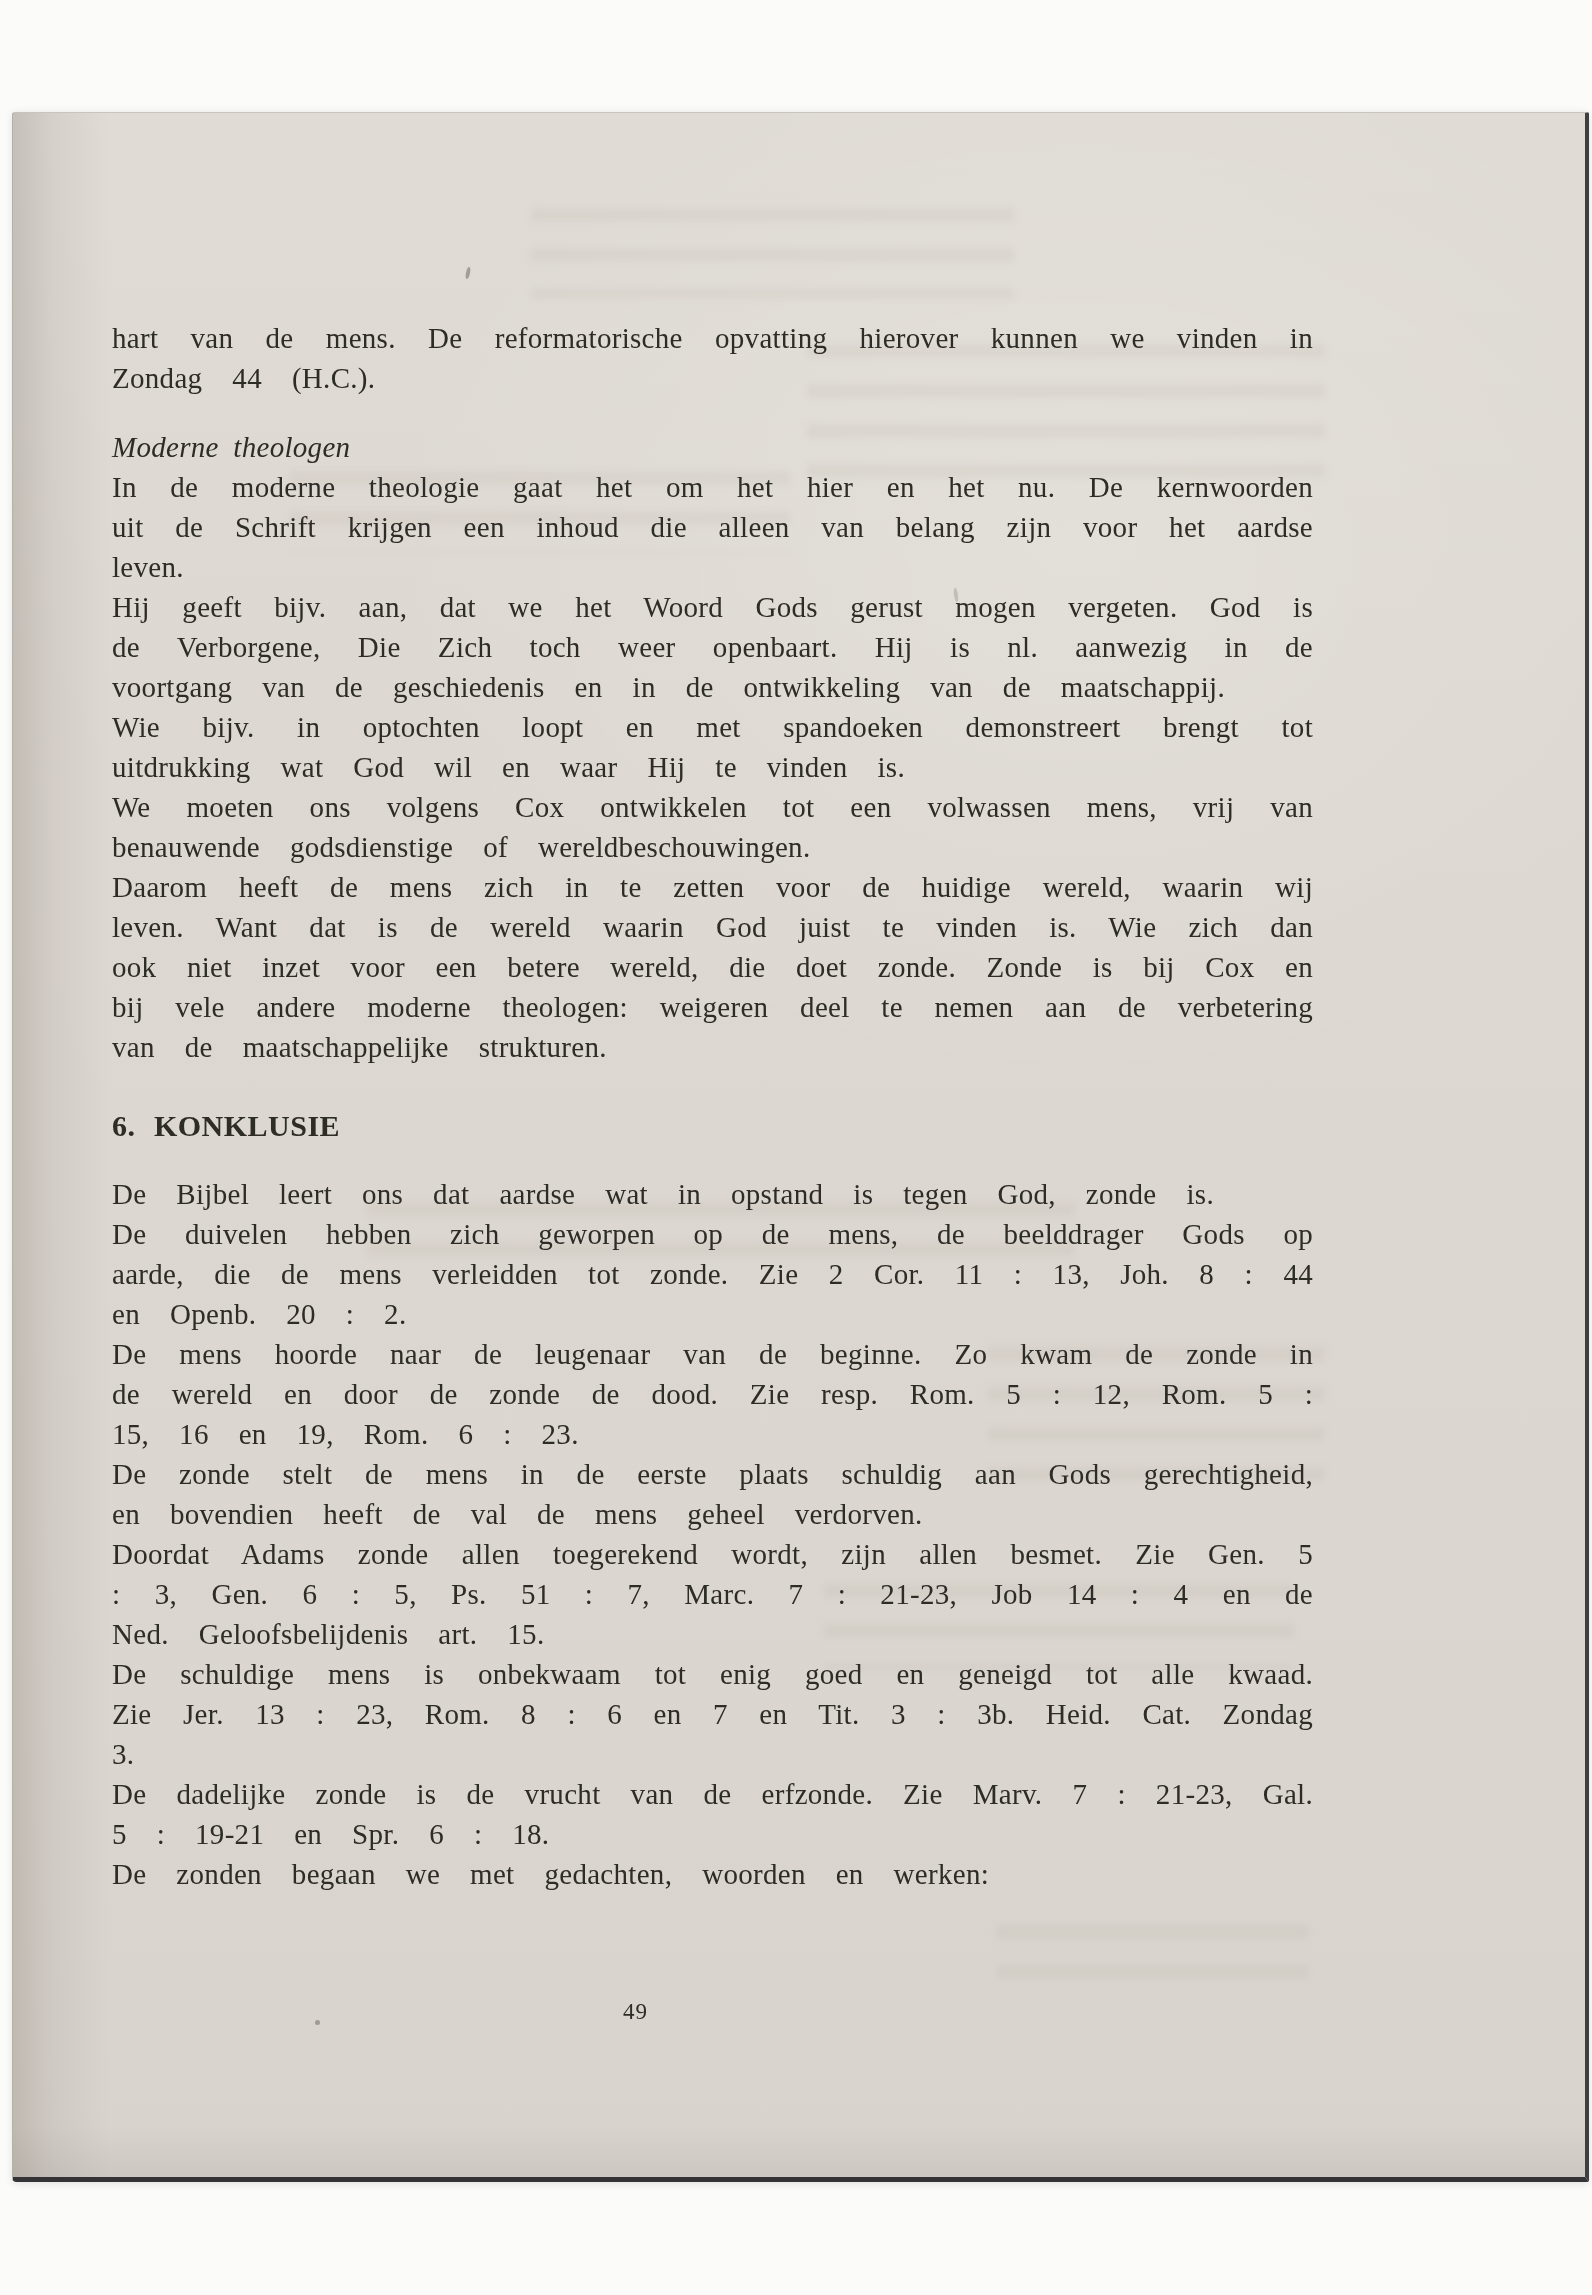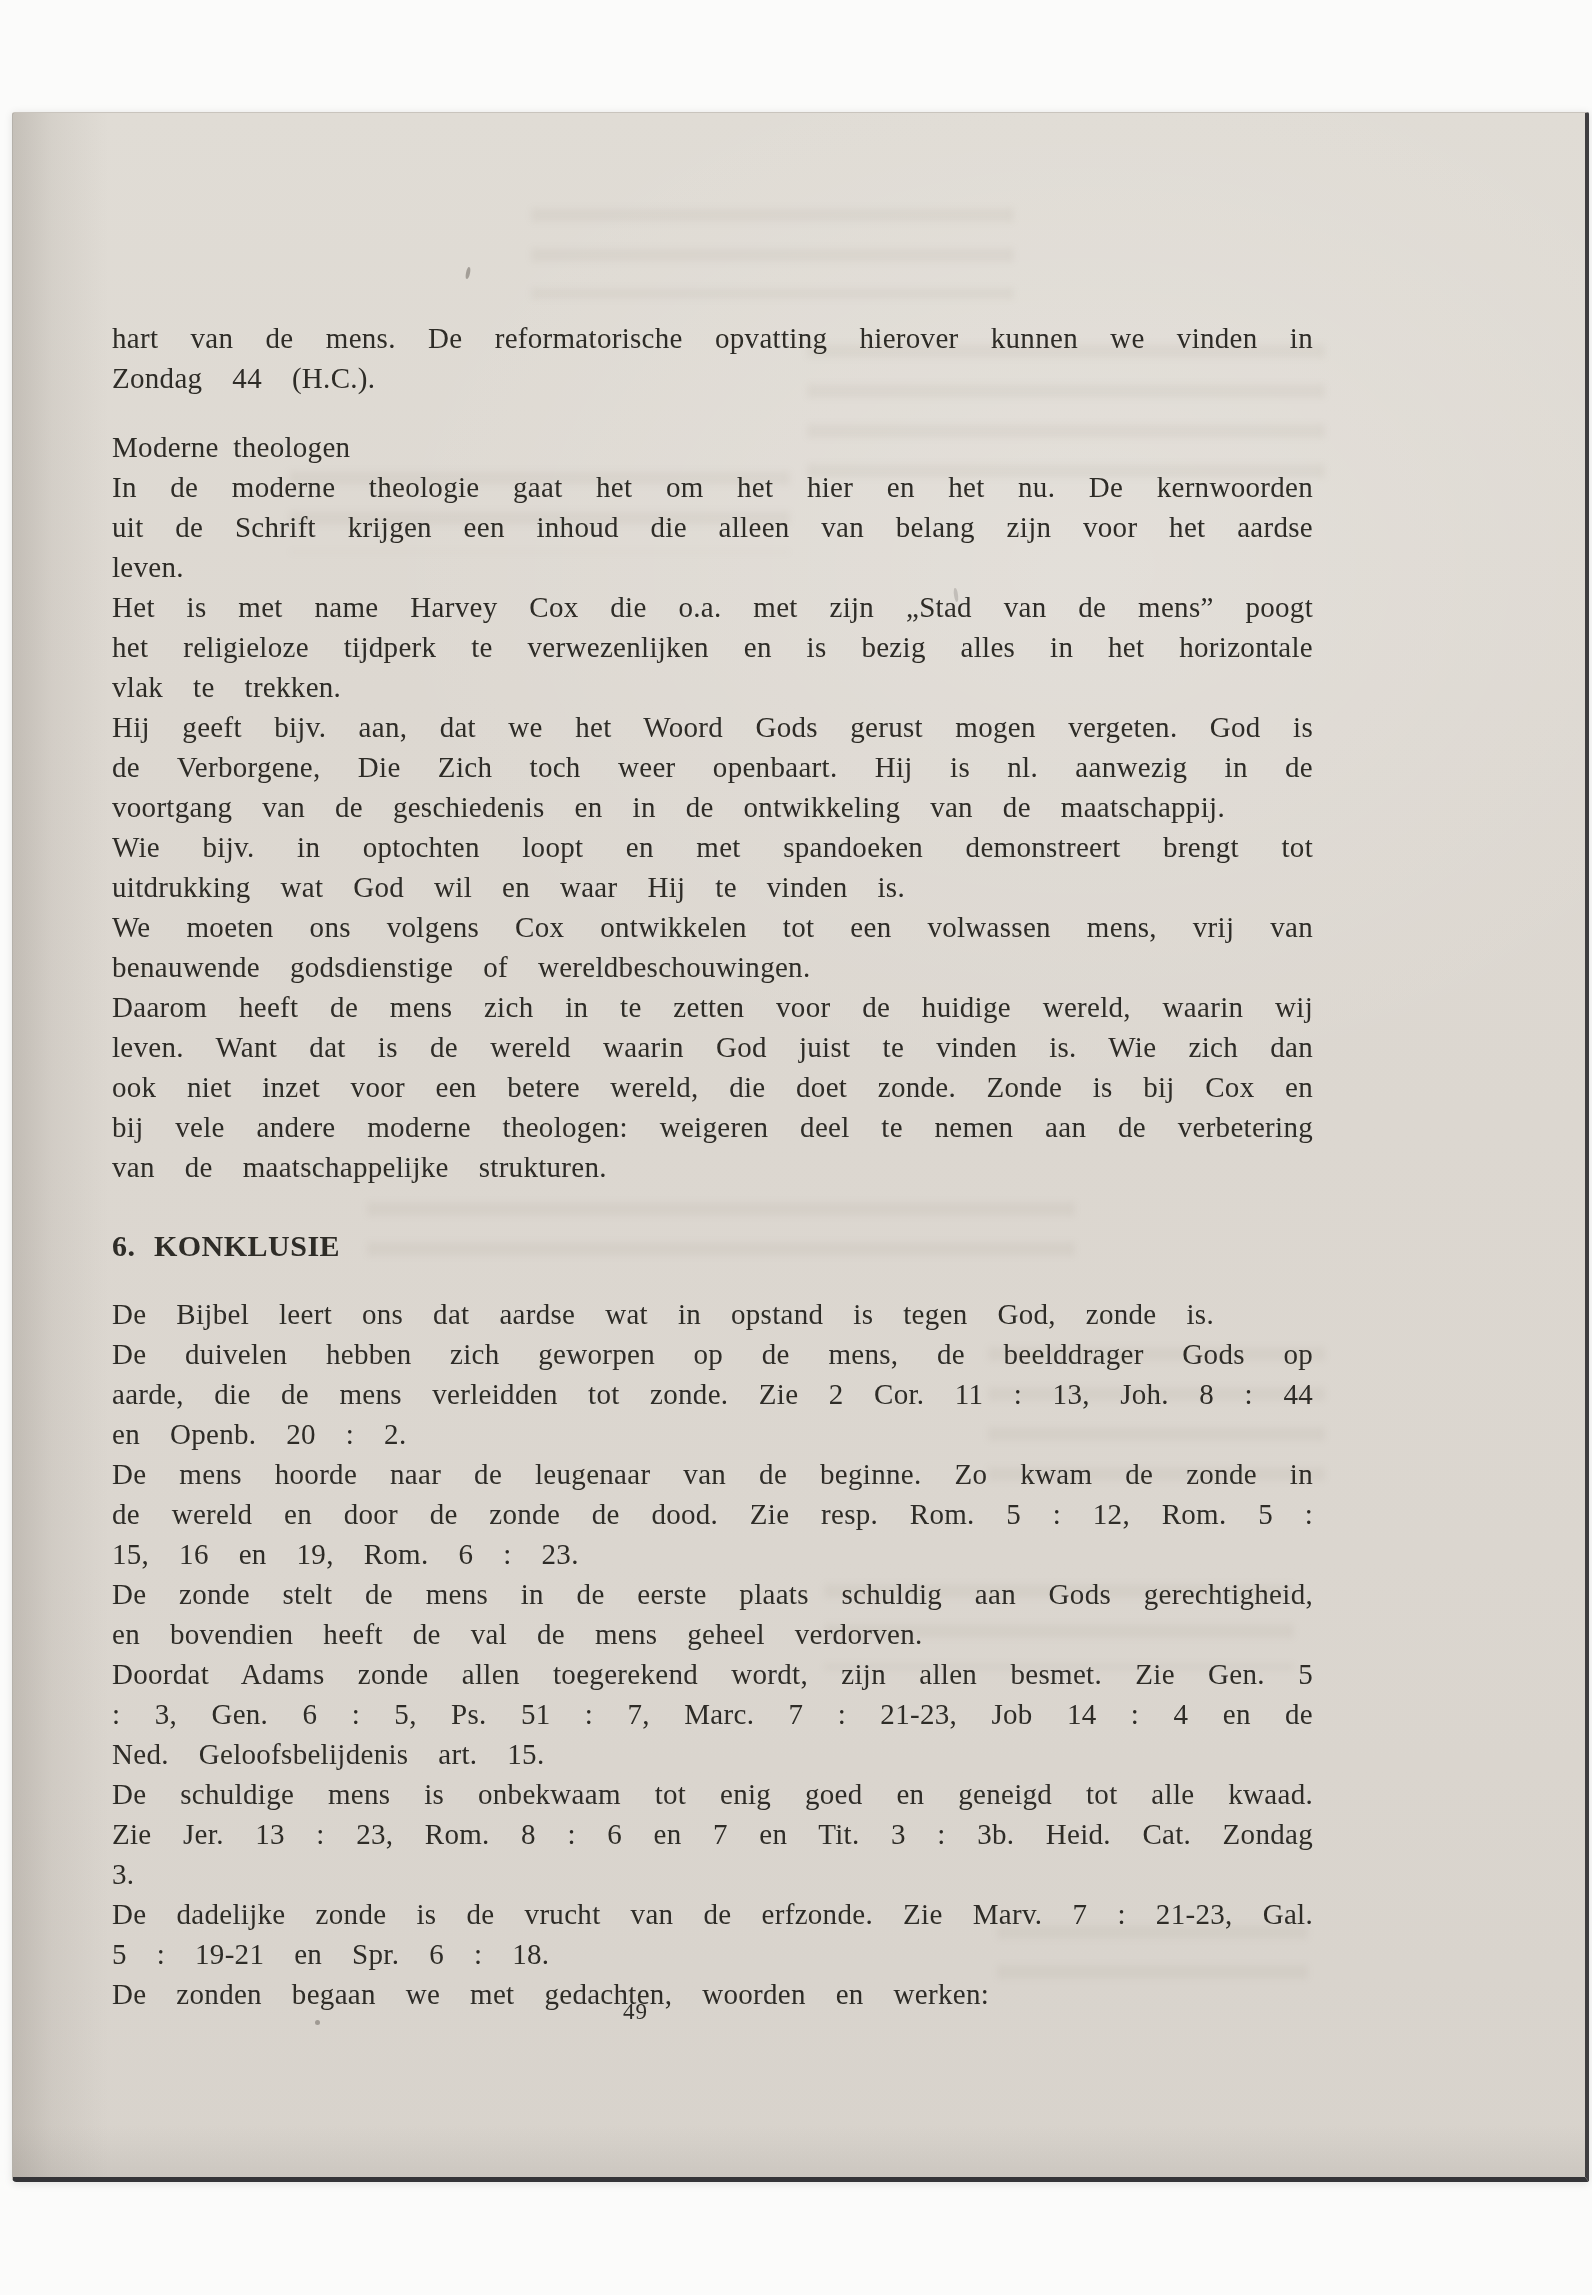--- a/index.html
+++ b/index.html
@@ -73,20 +73,21 @@
     line-height: 40px;
     letter-spacing: 0.3px;
   }
   .textblock p {
     margin: 0;
     text-align: justify;
     word-spacing: 22.4px;
   }
   .h-italic {
     margin: 28.5px 0 0 0 !important;
+    font-style: italic;
     text-align: center;
     word-spacing: 7px !important;
   }
   .h-bold {
     margin: 39px 0 28px 0 !important;
     font-weight: bold;
     font-size: 30px;
     letter-spacing: 0.5px;
     text-align: center;
     word-spacing: 10.4px !important;
@@ -125,21 +126,20 @@
   <div class="bleed b7"></div>
 
   <div class="speck s1"></div>
   <div class="speck s2"></div>
   <div class="speck s3"></div>
 
   <div class="textblock">
     <p>hart van de mens. De reformatorische opvatting hierover kunnen we vinden in Zondag 44 (H.C.).</p>
     <p class="h-italic">Moderne theologen</p>
     <p>In de moderne theologie gaat het om het hier en het nu. De kernwoorden uit de Schrift krijgen een inhoud die alleen van belang zijn voor het aardse leven.</p>
-    <p>Het is met name Harvey Cox die o.a. met zijn „Stad van de mens” poogt het religieloze tijdperk te verwezenlijken en is bezig alles in het horizontale vlak te trekken.</p>
     <p>Hij geeft bijv. aan, dat we het Woord Gods gerust mogen vergeten. God is de Verborgene, Die Zich toch weer openbaart. Hij is nl. aanwezig in de voortgang van de geschiedenis en in de ontwikkeling van de maatschappij.</p>
     <p>Wie bijv. in optochten loopt en met spandoeken demonstreert brengt tot uitdrukking wat God wil en waar Hij te vinden is.</p>
     <p>We moeten ons volgens Cox ontwikkelen tot een volwassen mens, vrij van benauwende godsdienstige of wereldbeschouwingen.</p>
     <p>Daarom heeft de mens zich in te zetten voor de huidige wereld, waarin wij leven. Want dat is de wereld waarin God juist te vinden is. Wie zich dan ook niet inzet voor een betere wereld, die doet zonde. Zonde is bij Cox en bij vele andere moderne theologen: weigeren deel te nemen aan de verbetering van de maatschappelijke strukturen.</p>
     <p class="h-bold">6. KONKLUSIE</p>
     <p>De Bijbel leert ons dat aardse wat in opstand is tegen God, zonde is.</p>
     <p>De duivelen hebben zich geworpen op de mens, de beelddrager Gods op aarde, die de mens verleidden tot zonde. Zie 2 Cor. 11 : 13, Joh. 8 : 44 en Openb. 20 : 2.</p>
     <p>De mens hoorde naar de leugenaar van de beginne. Zo kwam de zonde in de wereld en door de zonde de dood. Zie resp. Rom. 5 : 12, Rom. 5 : 15, 16 en 19, Rom. 6 : 23.</p>
     <p>De zonde stelt de mens in de eerste plaats schuldig aan Gods gerechtigheid, en bovendien heeft de val de mens geheel verdorven.</p>
     <p>Doordat Adams zonde allen toegerekend wordt, zijn allen besmet. Zie Gen. 5 : 3, Gen. 6 : 5, Ps. 51 : 7, Marc. 7 : 21-23, Job 14 : 4 en de Ned. Geloofsbelijdenis art. 15.</p>

